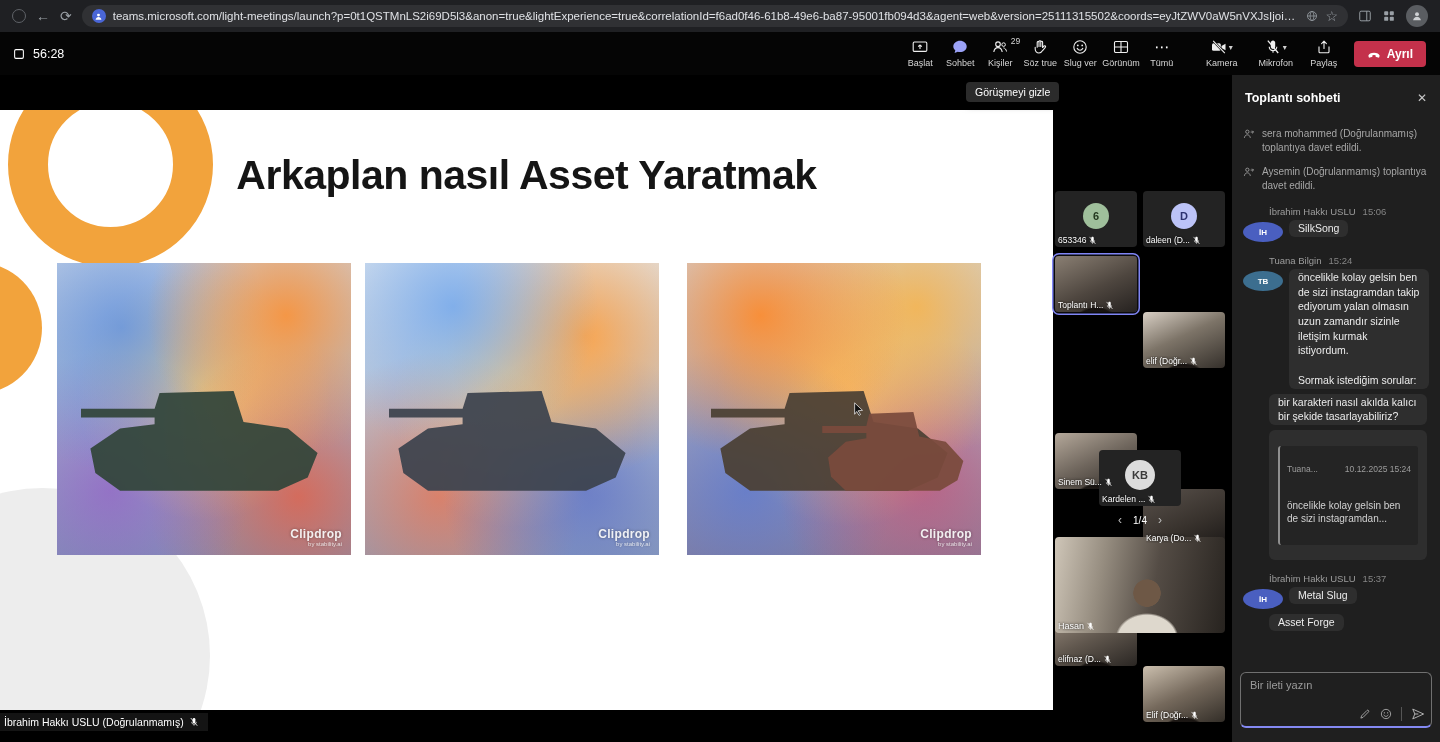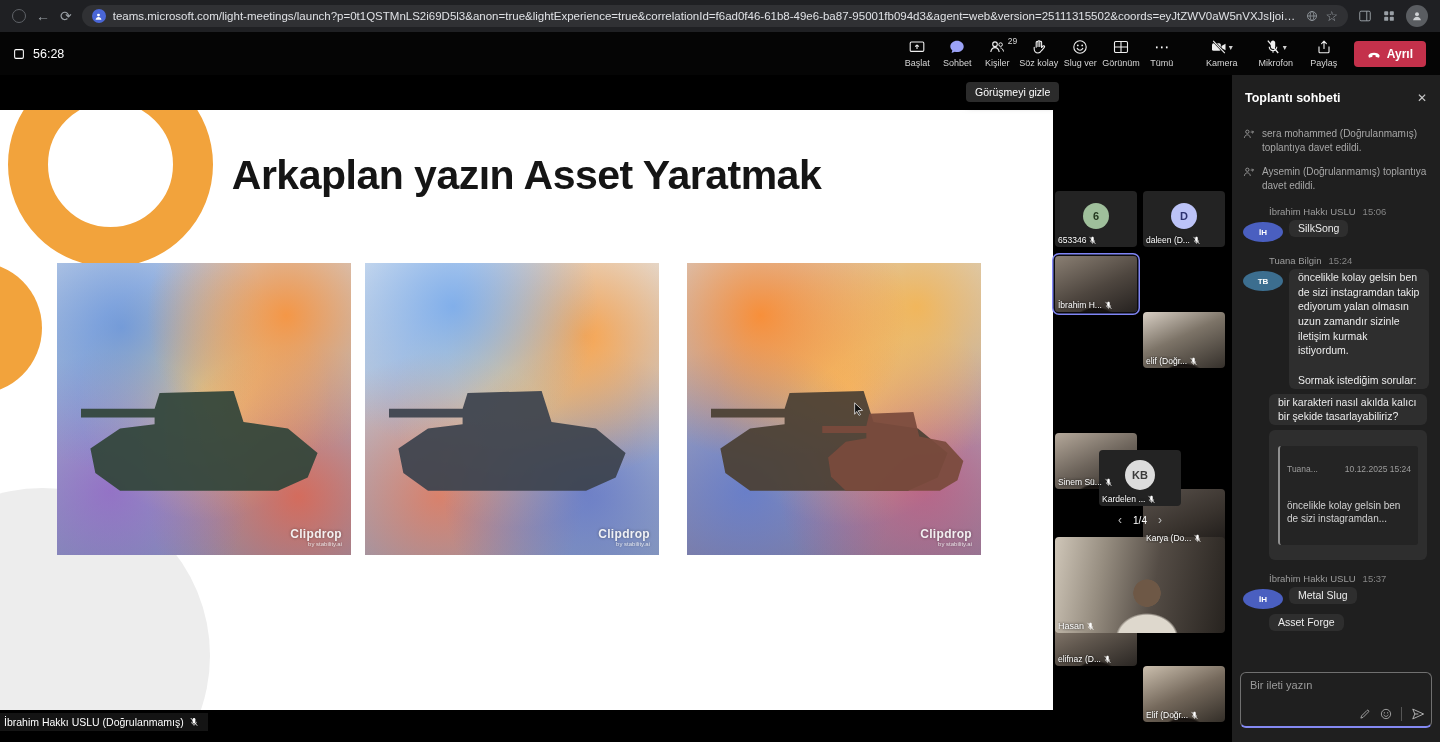--- a/index.html
+++ b/index.html
@@ -259,21 +259,21 @@
             <use href="#i-people"></use>
           </svg>
         <span class="cnt">29</span>
       </span>
       <span class="lbl">Kişiler</span>
     </div>
     <div class="mbtn">
       <svg class="ic s16">
           <use href="#i-hand"></use>
         </svg>
-      <span class="lbl">Söz kolay</span>
+      <span class="lbl">Söz true</span>
     </div>
     <div class="mbtn">
       <svg class="ic s16">
           <use href="#i-smile"></use>
         </svg>
       <span class="lbl">Slug ver</span>
     </div>
     <div class="mbtn">
       <svg class="ic s16">
           <use href="#i-grid"></use>
@@ -318,21 +318,21 @@
 </div>
 
 <div class="tooltip">Görüşmeyi gizle</div>
 
 <div class="stage">
 
   <div class="slide">
     <div class="deco-ring"></div>
     <div class="deco-dot"></div>
     <div class="deco-gray"></div>
-    <div class="slide-title">Arkaplan yazın Asset Yaratmak</div>
+    <div class="slide-title">Arkaplan nasıl Asset Yaratmak</div>
 
     <div class="fig f1">
       <div class="art a1"></div>
       <div class="tank t1"></div>
       <div class="wm">
         <div class="wm1">Clipdrop</div>
         <div class="wm2">by stability.ai</div>
       </div>
     </div>
     <div class="fig f2">
@@ -379,21 +379,21 @@
       <span class="tav avp">D</span>
       <span class="tname">
           <span>daleen (D...</span>
           <svg class="ic s9">
             <use href="#i-micoff"></use>
           </svg>
         </span>
     </div>
     <div class="tile tp2 vid v1 active">
       <span class="tname">
-          <span>İbrahim H...</span>
+          <span>Toplantı H...</span>
           <svg class="ic s9">
             <use href="#i-micoff"></use>
           </svg>
         </span>
     </div>
     <div class="tile tp3 vid v2">
       <span class="tname">
           <span>elif (Doğr...</span>
           <svg class="ic s9">
             <use href="#i-micoff"></use>

